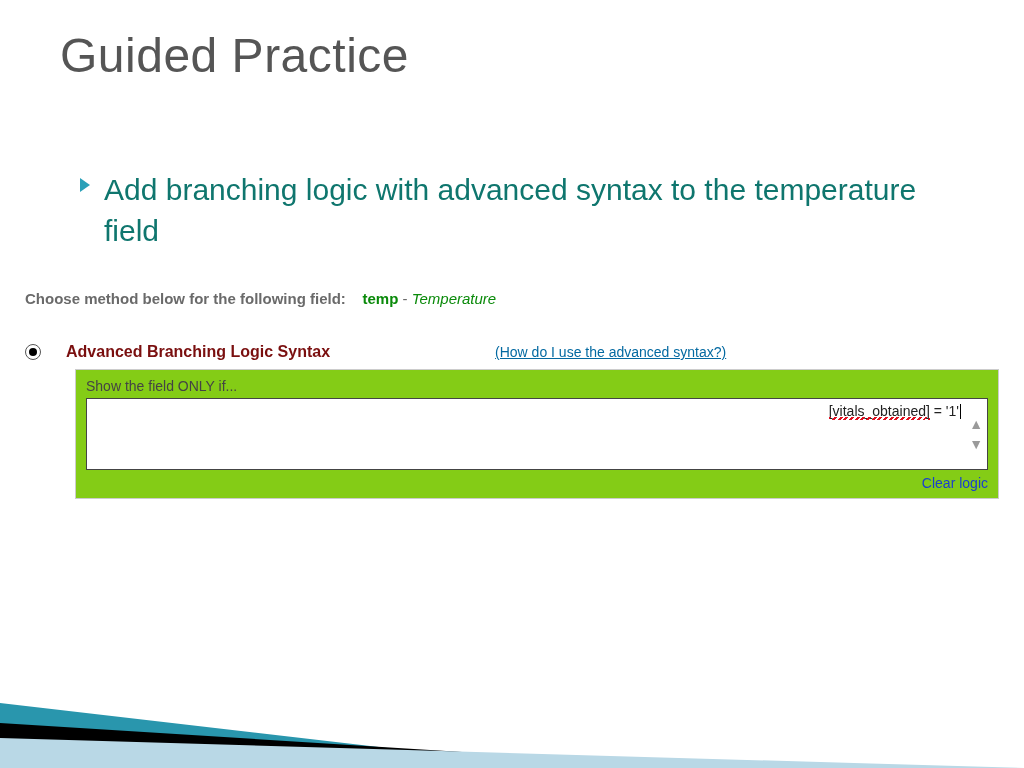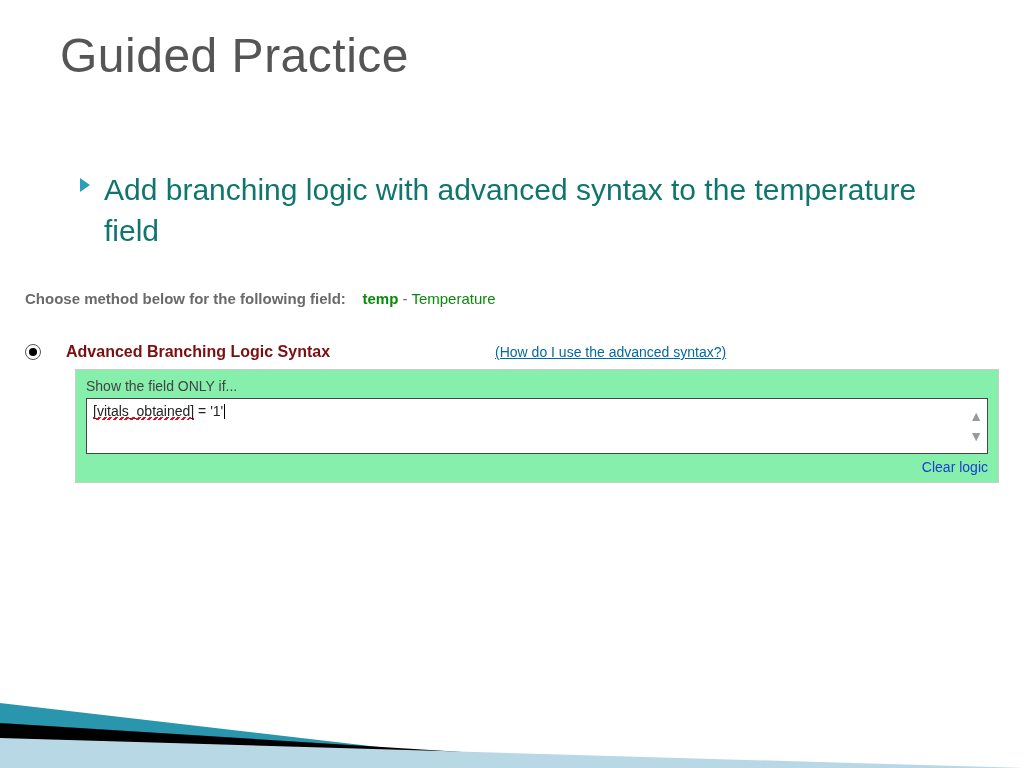--- a/index.html
+++ b/index.html
@@ -45,21 +45,21 @@
     right: 25px;
     font-family: Arial, sans-serif;
   }
   .choose-line {
     font-size: 15px;
     margin-bottom: 22px;
   }
   .choose-line .lead { color: #6a6a6a; font-weight: bold; text-align: center; }
   .choose-line .fieldname { color: #0a8a0a; font-weight: bold; }
   .choose-line .dash { color: #6a6a6a; }
-  .choose-line .fielddesc { color: #0a8a0a; }
+  .choose-line .fielddesc { color: #0a8a0a; font-style: italic; }
 
   .radio-row {
     display: flex;
     align-items: center;
     gap: 25px;
     margin-bottom: 8px;
     margin-top: 36px;
   }
   .radio-wrap {
     width: 16px; height: 16px;
@@ -80,38 +80,39 @@
     color: #0369a1;
     text-decoration: underline;
     font-size: 14px;
     margin-left: 140px;
   }
 
   .logic-panel {
     margin-left: 50px;
     margin-top: 6px;
     border: 1px solid #ccc;
-    background: #86efac;
+    background: #84cc16;
     padding: 8px 10px 6px 10px;
   }
   .panel-caption {
     font-size: 14px;
     color: #444;
     margin-bottom: 4px;
   }
   .textarea-sim {
     position: relative;
     width: 100%;
-    height: 56px;
+    height: 72px;
     border: 1px solid #444;
     background: #fff;
     padding: 4px 26px 4px 6px;
     font-family: Arial, sans-serif;
     font-size: 14px;
     color: #222;
+    text-align: right;
   }
   .ta-content { position: relative; display: inline-block; }
   .wavy-under {
     position: absolute;
     left: 0; right: 0; bottom: -1px;
     height: 3px;
     background-image: repeating-linear-gradient(135deg, #e01020 0 2px, transparent 2px 4px);
   }
   .ta-caret {
     display: inline-block;

